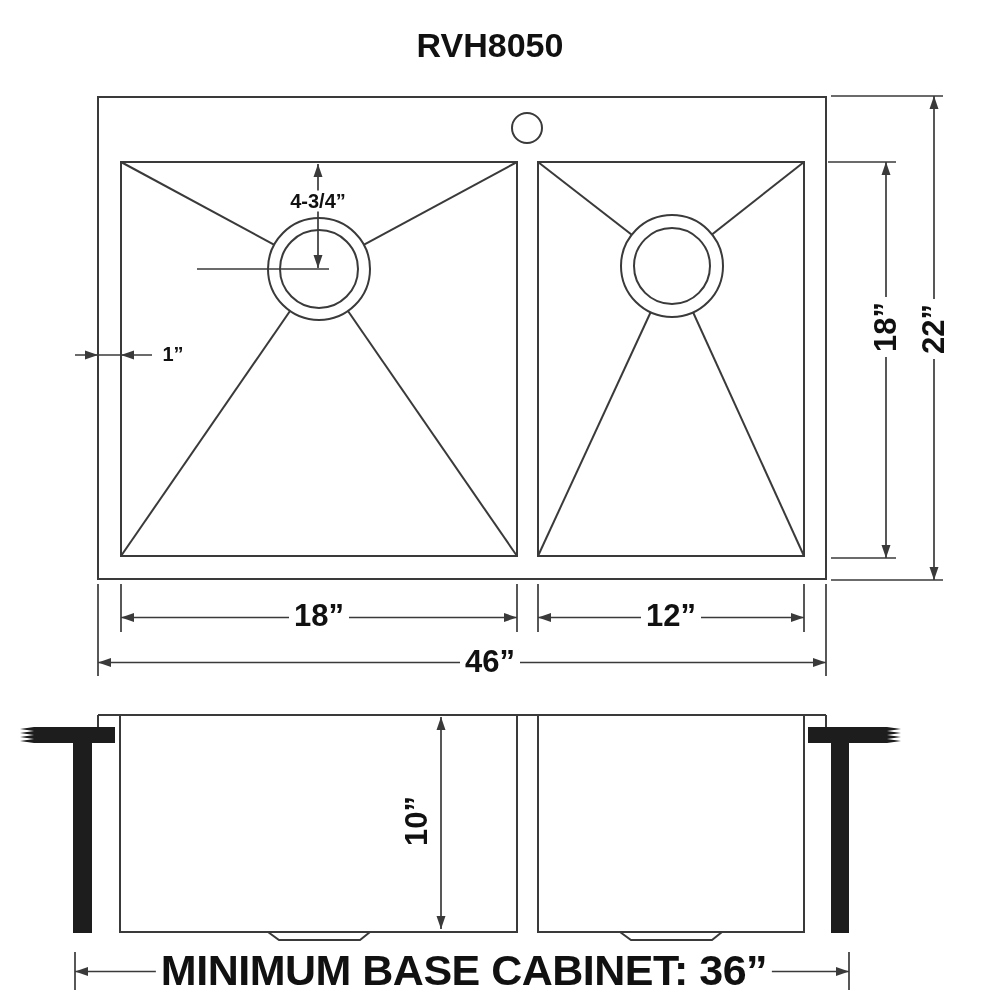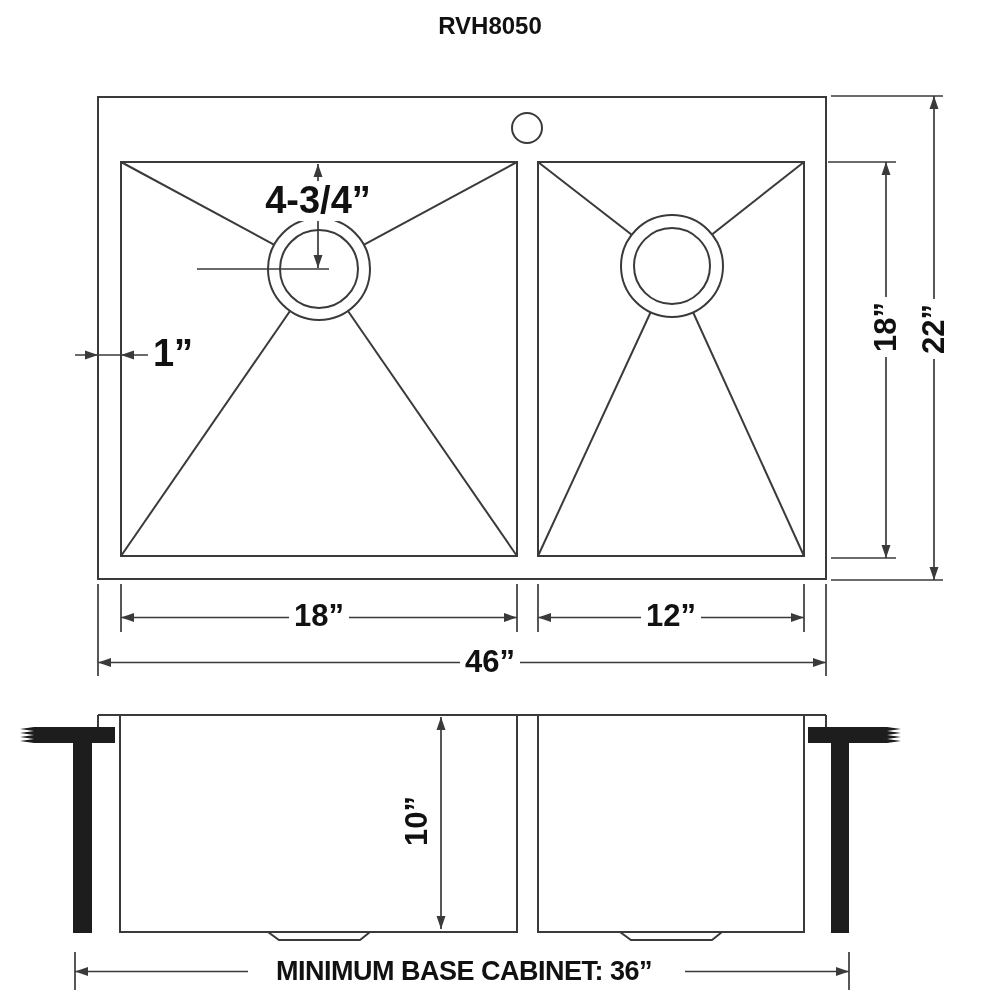--- a/index.html
+++ b/index.html
@@ -19,24 +19,24 @@
   .dim{stroke:var(--line);fill:none;stroke-width:1.7;}
   .arrhead{fill:var(--line);stroke:none;}
   .clipfill{fill:var(--clip);stroke:none;}
   #ae path,#as path{fill:var(--line);}
   .lbl{
     position:absolute;transform:translate(-50%,-50%);
     background:var(--background);color:var(--text);
     font-weight:bold;white-space:nowrap;padding:0 5px;line-height:1.05;
   }
   .rot{transform:translate(-50%,-50%) rotate(-90deg);}
-  .title{font-size:24px;padding:0;}
-  .fs29{font-size:38px;}
+  .title{font-size:34px;padding:0;margin-top:20px;}
+  .fs29{font-size:20px;}
   .fs31{font-size:31px;}
-  .cab{font-size:27px;letter-spacing:-0.5px;}
+  .cab{font-size:43px;letter-spacing:-0.5px;}
 </style>
 </head>
 <body>
 
 <div class="canvas">
 
   <svg width="1000" height="1000" viewBox="0 0 1000 1000">
     <defs>
       <marker id="ae" markerWidth="14" markerHeight="10" refX="13.5" refY="5" orient="auto" markerUnits="userSpaceOnUse">
         <path d="M0.5,0.5 L13.5,5 L0.5,9.5 Z"></path>

